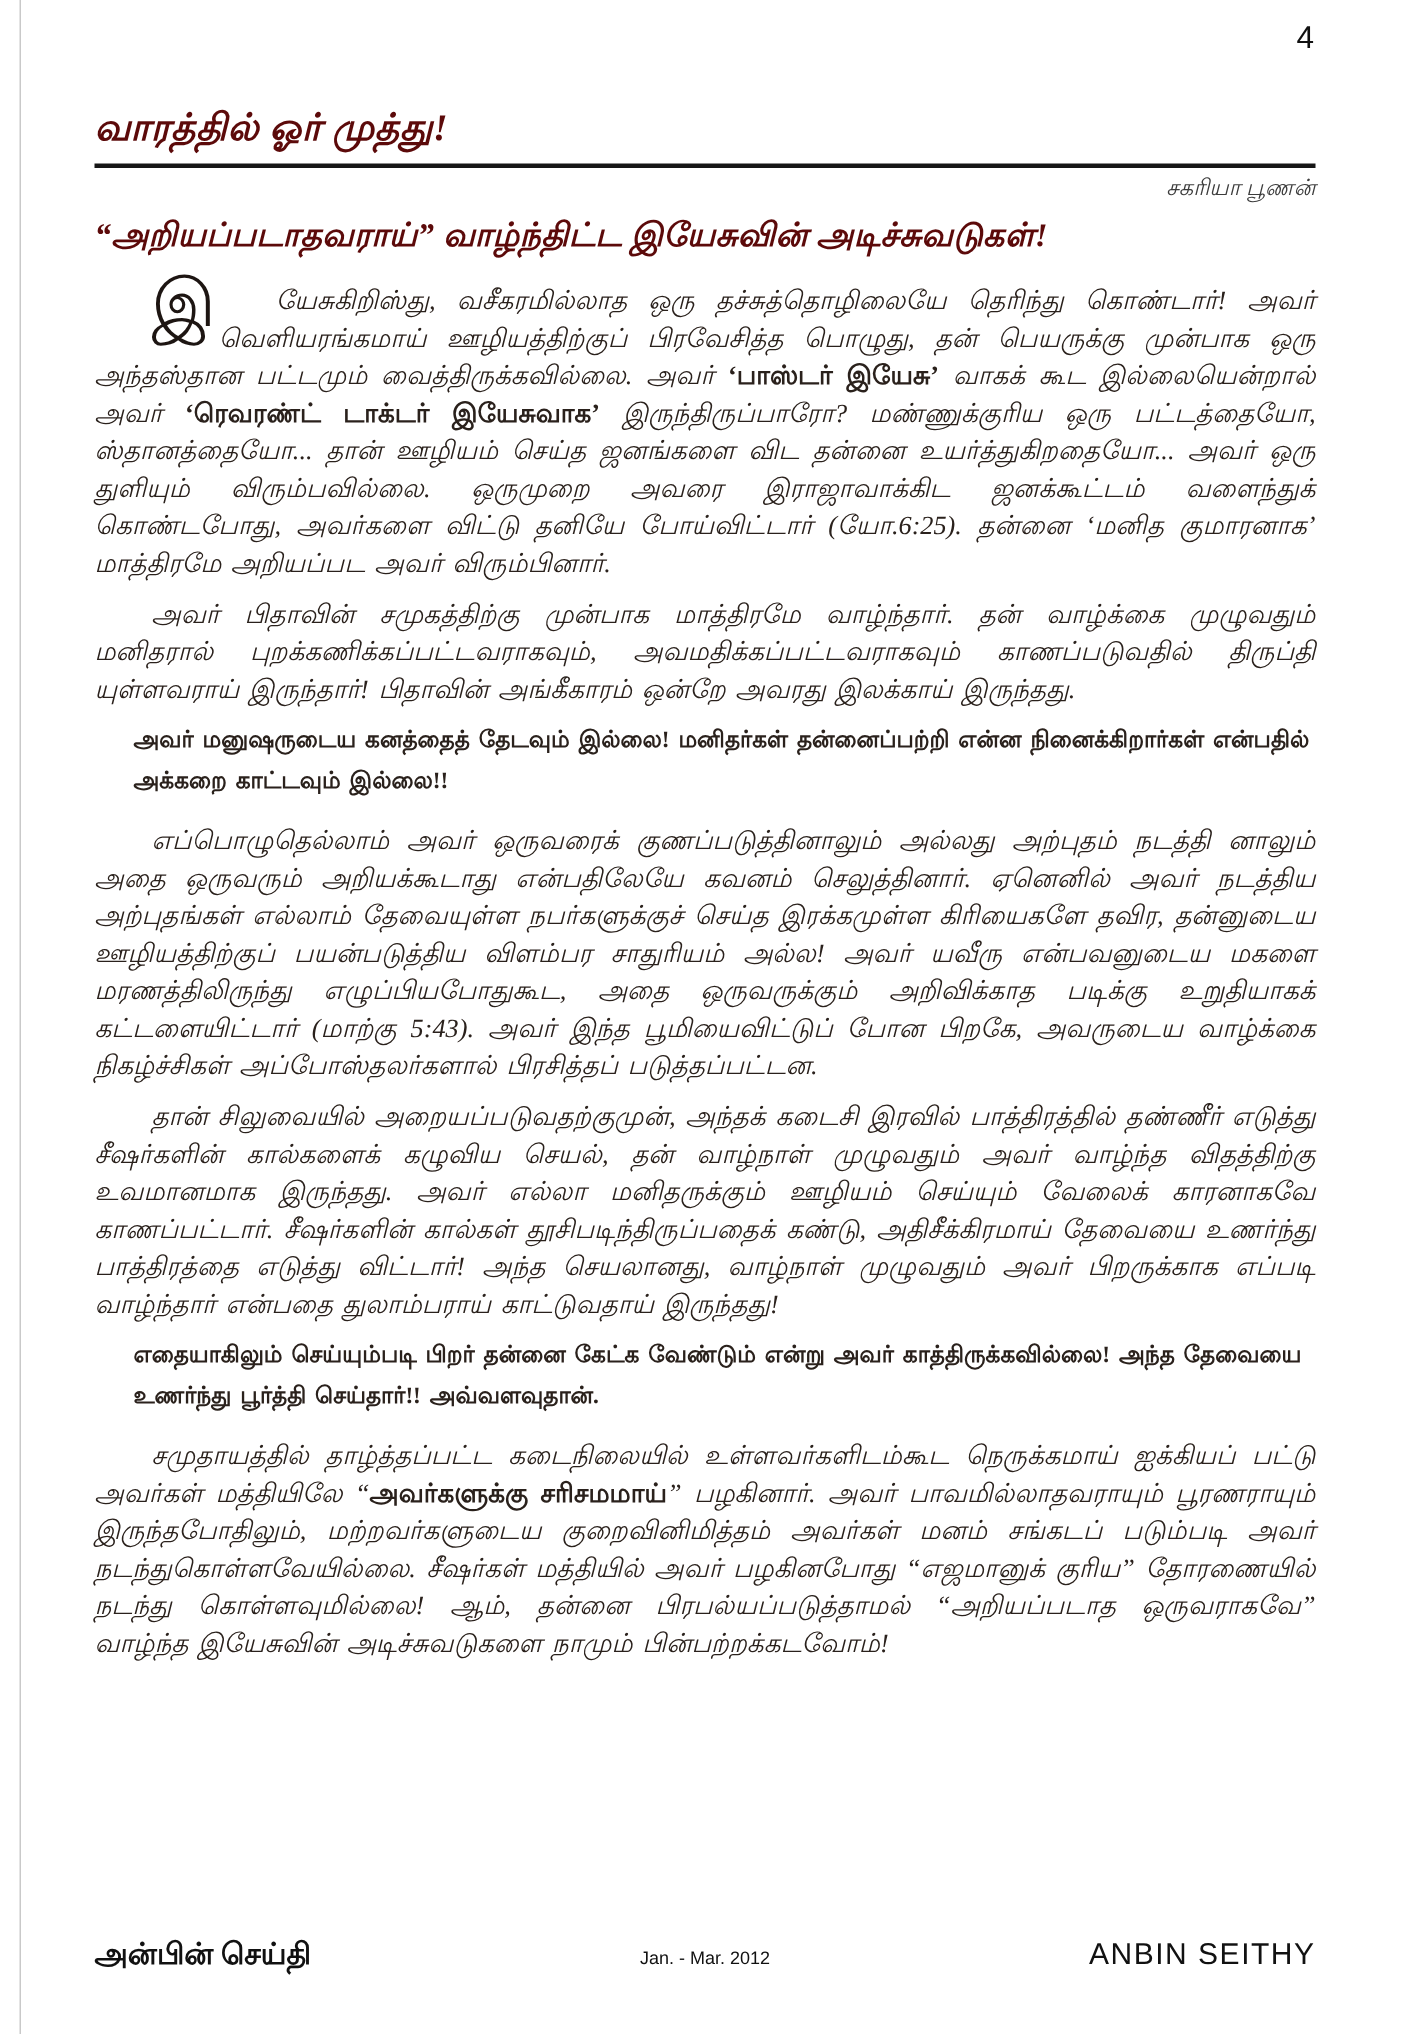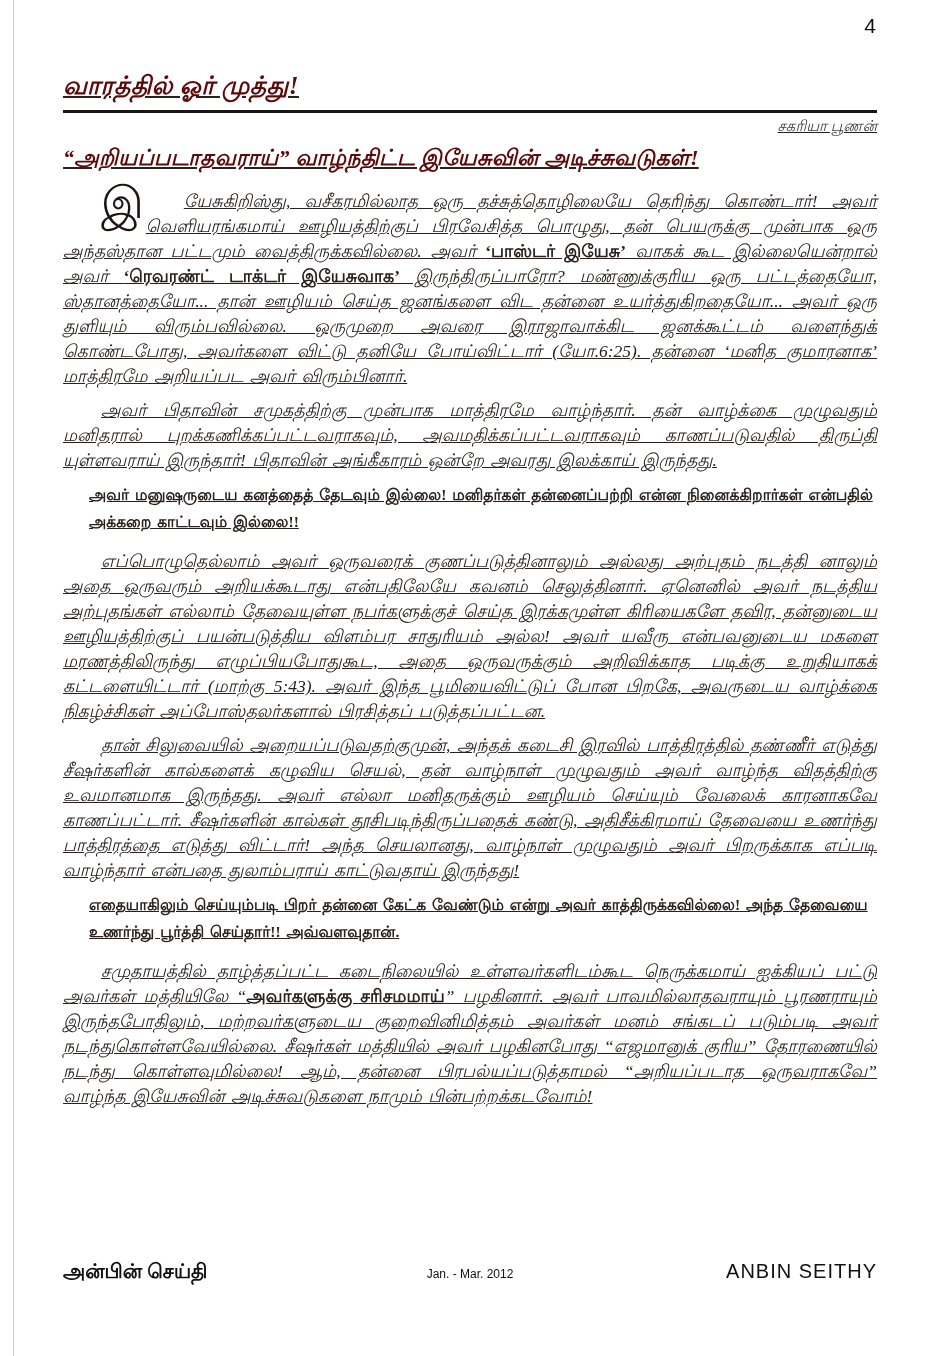--- a/index.html
+++ b/index.html
@@ -13,21 +13,21 @@
   }
   .edge-line {
     position: absolute; left: 13px; top: 0; bottom: 0;
     width: 1px; background: #c9c9c9;
   }
   .page-number {
     position: absolute; top: 14px; right: 64px;
     font-size: 21px; color: #111;
     font-family: "Liberation Sans", sans-serif;
   }
-  .content { margin: 0 63px; text-decoration: underline; }
+  .content { margin: 0 63px; }
   .masthead {
     padding-top: 72px;
     font-size: 25px; font-weight: bold; font-style: italic;
     color: #5c0a0a; letter-spacing: 0.5px;
   }
   .masthead-rule {
     margin-top: 7px;
     border: 0; border-top: 3px solid #161616; height: 0;
   }
   .byline {
@@ -54,21 +54,21 @@
     text-indent: 0; text-align: left;
     margin-top: 8px; margin-bottom: 14px;
   }
   .dropcap {
     float: left;
     font-size: 44px; line-height: 34px;
     padding-right: 2px; margin-top: -2px;
     font-style: normal; color: #1d1512;
   }
   .footer {
-    position: absolute; left: 63px; right: 63px; top: 1260px;
+    position: absolute; left: 63px; right: 63px; top: 1292px;
     display: flex; align-items: baseline;
   }
   .footer-left  { flex: 1; text-align: left;  font-size: 20px; font-weight: bold; color: #111; }
   .footer-center{ flex: 1; text-align: center; font-size: 12px; color: #111;
                   font-family: "Liberation Sans", sans-serif; }
   .footer-right { flex: 1; text-align: right; font-size: 20px; color: #111;
                   font-family: Liberation Sans, sans-serif; letter-spacing: 1px; }
 </style>
 </head>
 <body>

